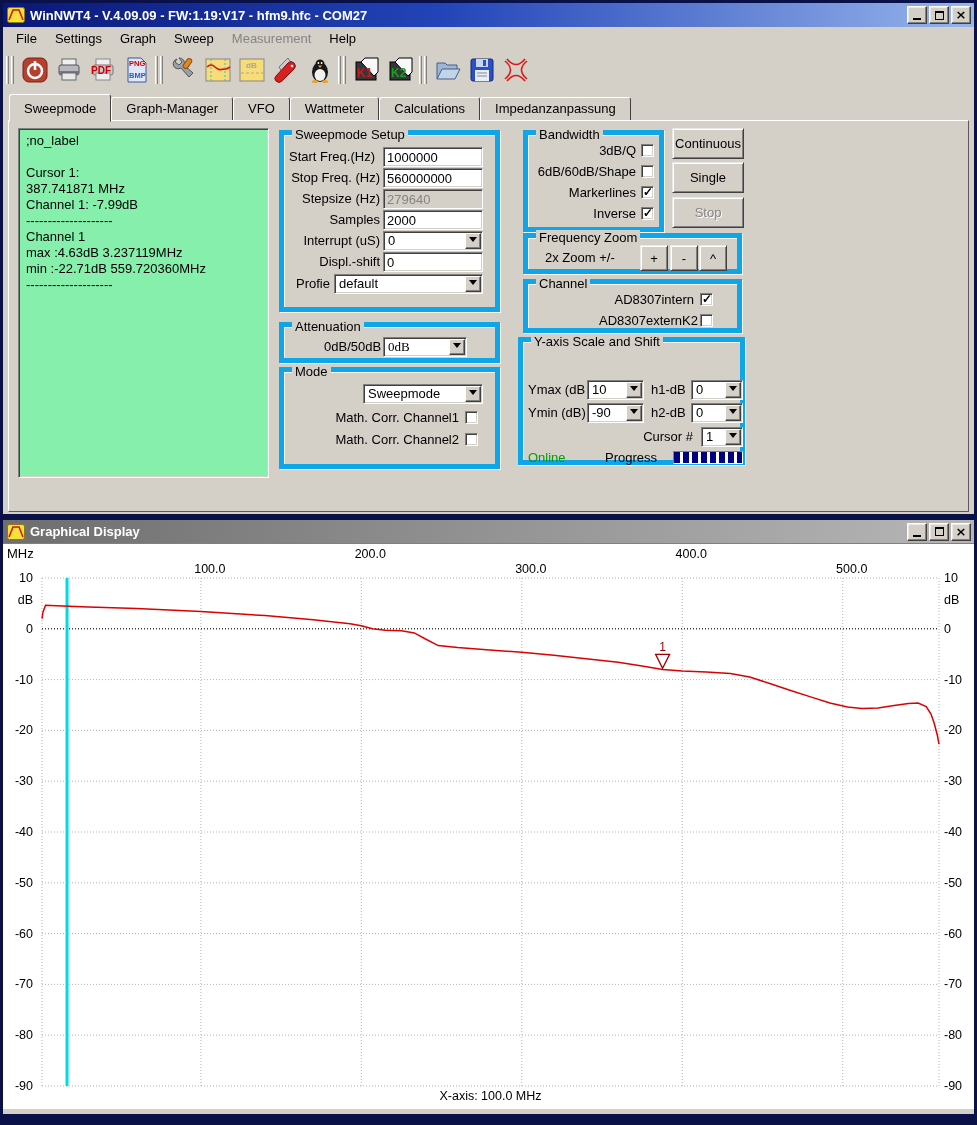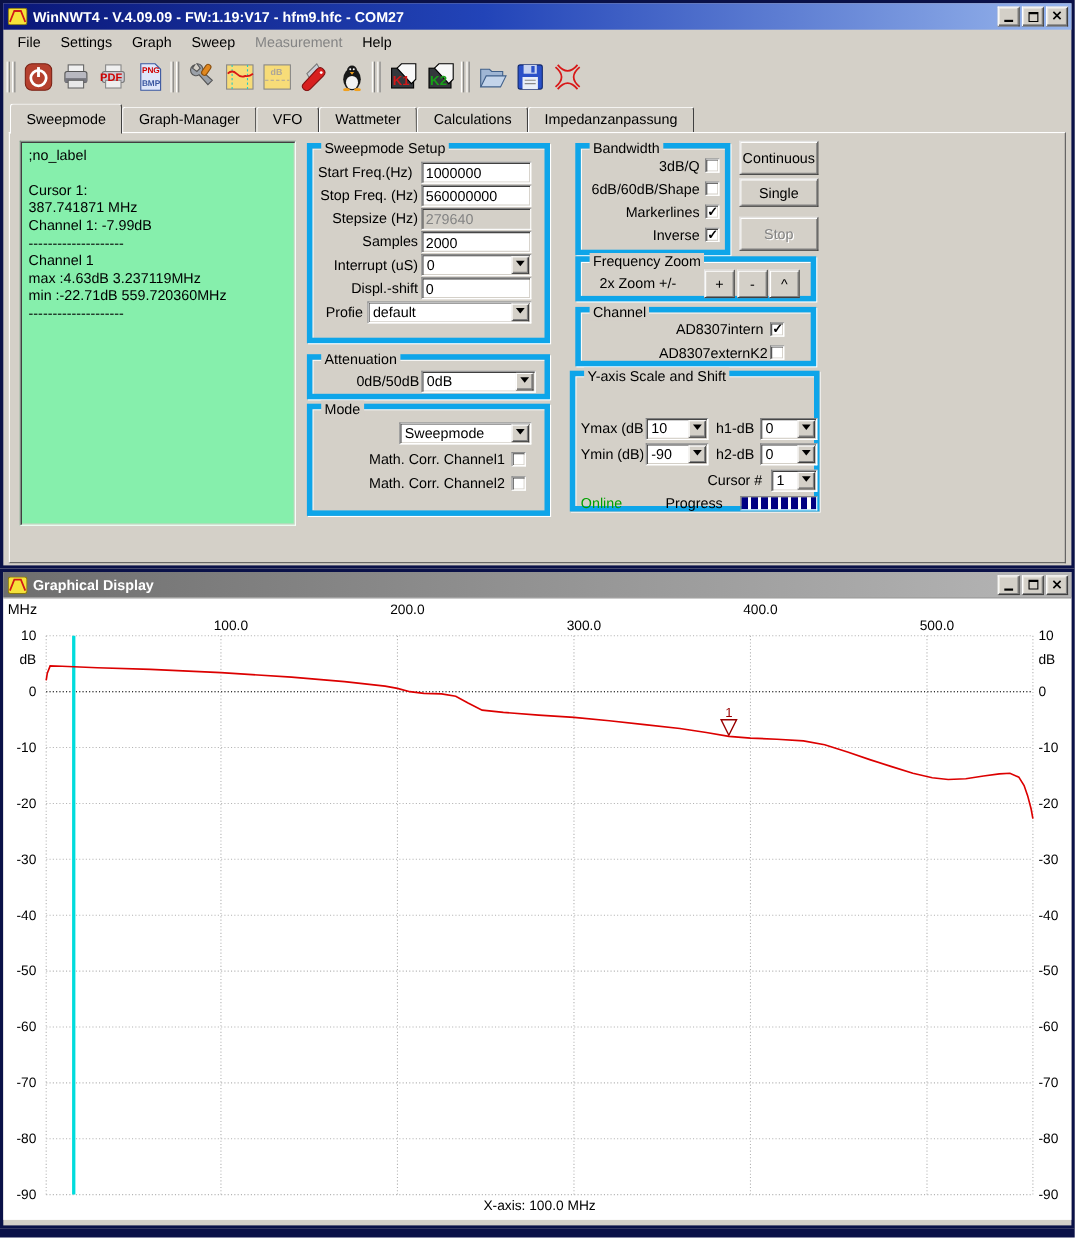--- a/index.html
+++ b/index.html
@@ -264,21 +264,21 @@
         <span class="ctext">default</span>
         <span class="cbtn">
           <span class="arrow-down" style="margin-top:0;"></span>
         </span>
       </span>
   </div>
 
   <div class="groupbox" style="left:276px; top:319px; width:221px; height:41px;">
     <span class="legend">Attenuation</span>
     <span class="flabel" style="left:40px; top:10px;">0dB/50dB</span>
-    <span class="combo" style="left:99px; top:10px; width:104px;">
+    <span class="combo" style="left:99px; top:10px; width:84px;font-family:Liberation Serif, serif;">
         <span class="ctext">0dB</span>
         <span class="cbtn">
           <span class="arrow-down" style="margin-top:0;"></span>
         </span>
       </span>
   </div>
 
   <div class="groupbox" style="left:276px; top:364px; width:221px; height:102px;">
     <span class="legend">Mode</span>
     <span class="combo" style="left:79px; top:12px; width:120px;">
@@ -299,21 +299,21 @@
     <span class="cb" style="left:113px; top:9px;"></span>
     <span class="flabel r" style="left:-6px; top:27px; width:114px;">6dB/60dB/Shape</span>
     <span class="cb" style="left:113px; top:30px;"></span>
     <span class="flabel r" style="left:0; top:48px; width:108px;">Markerlines</span>
     <span class="cb on" style="left:113px; top:51px;"></span>
     <span class="flabel r" style="left:0; top:69px; width:108px;">Inverse</span>
     <span class="cb on" style="left:113px; top:72px;"></span>
   </div>
 
   <button class="btn3d" style="left:669px; top:125px; width:72px; height:31px;">Continuous</button>
-  <button class="btn3d" style="left:669px; top:159px; width:72px; height:26px;">Single</button>
+  <button class="btn3d" style="left:669px; top:159px; width:72px; height:31px;">Single</button>
   <button class="btn3d disabled" style="left:669px; top:194px; width:72px; height:31px;">Stop</button>
 
   <div class="groupbox" style="left:520px; top:230px; width:219px; height:41px;">
     <span class="legend">Frequency Zoom</span>
     <span class="flabel" style="left:17px; top:10px;">2x Zoom +/-</span>
     <button class="btn3d" style="left:112px; top:7px; width:28px; height:26px;">+</button>
     <button class="btn3d" style="left:142px; top:7px; width:28px; height:26px;">-</button>
     <button class="btn3d" style="left:171px; top:7px; width:28px; height:26px;">^</button>
   </div>
 

